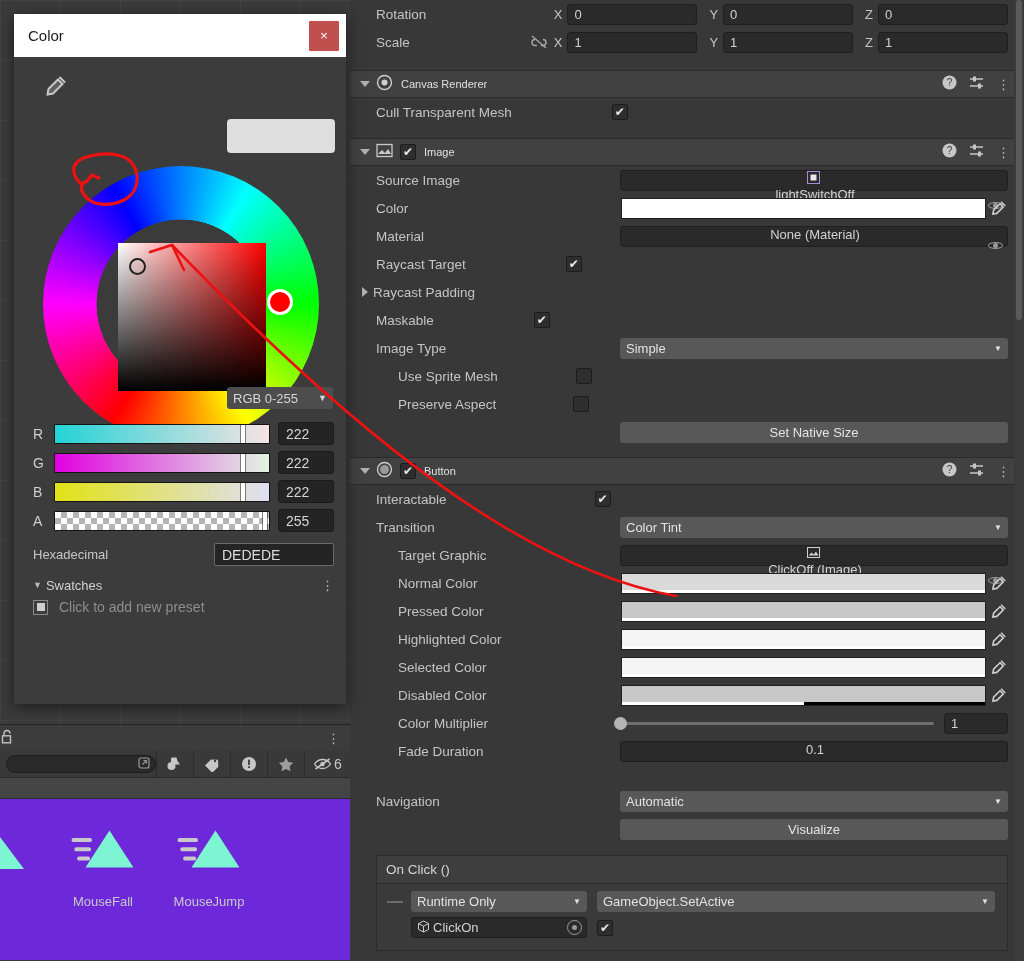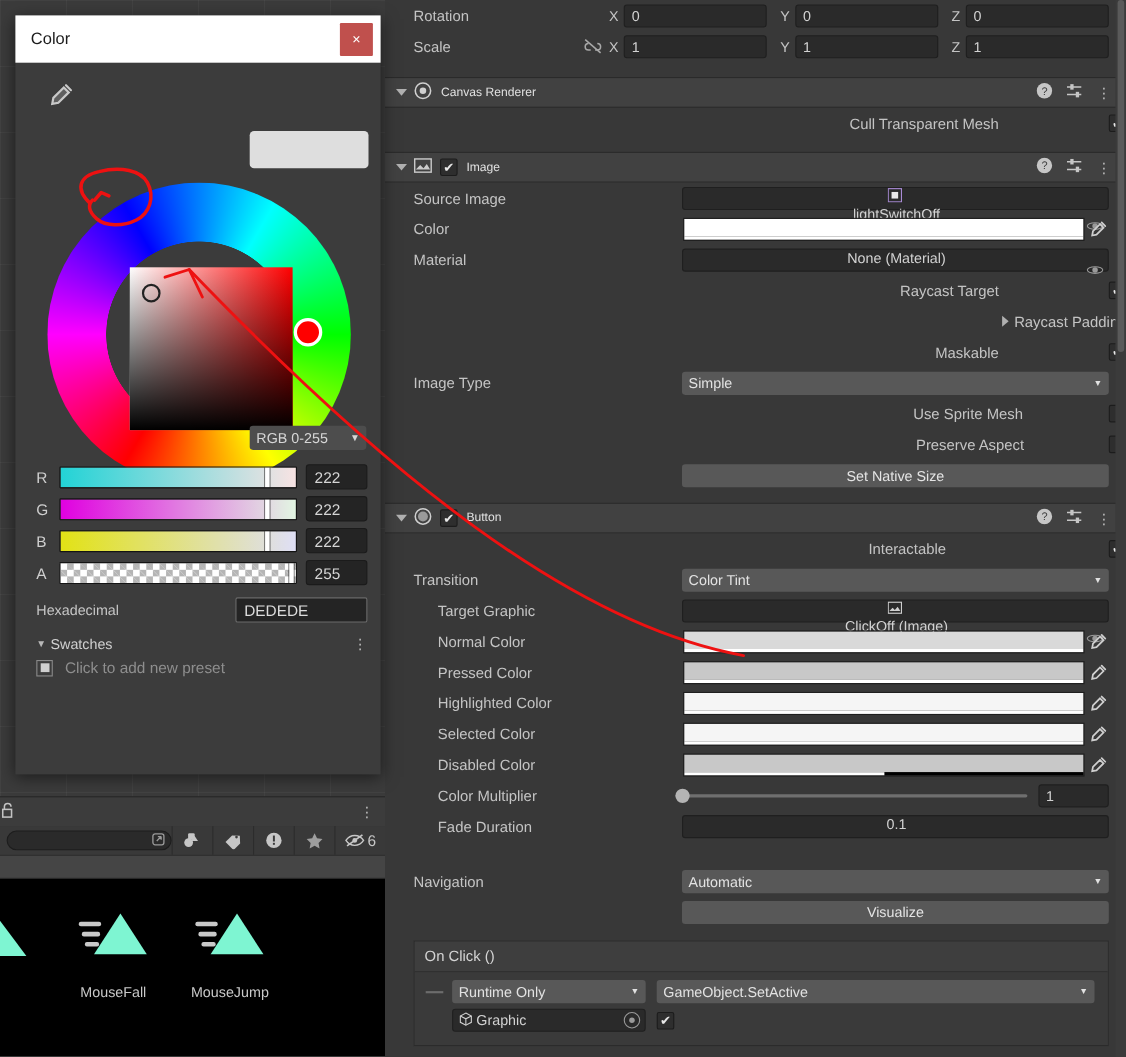--- a/index.html
+++ b/index.html
@@ -137,37 +137,37 @@
   }
   .proj-tabbar { height: 26px; background: #3c3c3c; display:flex; align-items:center; justify-content:flex-end; padding-right: 10px; }
   .proj-toolbar { height: 26px; background: #393939; display: flex; align-items: center; }
   .proj-search {
     flex: 1; height: 18px; margin-left: 6px; background: #2a2a2a;
     border: 1px solid #1d1d1d; border-radius: 9px; position: relative;
   }
   .search-expand { position:absolute; right:3px; top:1px; width:14px;height:14px; }
   .filter-btn { width: 37px; height: 26px; display:flex;align-items:center;justify-content:center; border-left:1px solid #2c2c2c; cursor:pointer;}
   .proj-breadcrumb { height: 22px; background: #454545; border-top:1px solid #2c2c2c; border-bottom:1px solid #2c2c2c;}
-  .asset-grid { height: 161px; background: #000000; position: relative; padding-top: 14px; display:flex; }
+  .asset-grid { height: 161px; background: #6d28d9; position: relative; padding-top: 14px; display:flex; }
   .asset {
     width: 106px; display:flex; flex-direction:column; align-items:center; cursor:pointer;
   }
   .asset-thumb { width: 72px; height: 72px; display:flex;align-items:center;justify-content:center;}
   .asset-name { margin-top: 9px; font-size: 13px; color: #c9c9c9; white-space: nowrap;}
   .asset-clip { margin-left: -56px; }
 
   
   .inspector {
     position: absolute; left: 350px; top: 0; width: 674px; height: 961px;
     background: #383838; overflow: hidden;
   }
   .insp-scroll { position:absolute; right:0; top:0; width:10px; height:961px; background:#3b3b3b; }
   .insp-scroll i { position:absolute; left:2px; top:0; width:6px; height:320px; background:#5a5a5a; border-radius:3px; display:block;}
 
-  .row { display: flex; align-items: center; height: 28px; padding-left: 26px; justify-content: flex-end; }
+  .row { display: flex; align-items: center; height: 28px; padding-left: 26px; }
   .row-label { color: #c4c4c4; font-size: 13.5px; }
   .row-label.ind { padding-left: 22px; }
 
   .vec3 { display: flex; align-items: center; margin-left: auto; padding-right: 16px; }
   .axis { font-size: 13px; color: #c4c4c4; margin: 0 5px 0 0; }
   .num-field {
     width: 130px; height: 21px; background: #2a2a2a; border: 1px solid #1f1f1f;
     border-radius: 3px; color: #d2d2d2; font-size: 13px; display: flex;
     align-items: center; padding-left: 6px; margin-right: 12px;
   }
@@ -600,21 +600,21 @@
           </span>
         </div>
         <div class="oc-line">
           <span class="oc-obj">
             <span style="margin-right:3px;">
               <svg width="13" height="13" viewBox="0 0 13 13">
                   <path d="M6.5 1l5 2.6v5.8L6.5 12 1.5 9.4V3.6z" fill="none" stroke="#cfcfcf" stroke-width="1"></path>
                   <path d="M1.5 3.6l5 2.6 5-2.6M6.5 6.2V12" fill="none" stroke="#cfcfcf" stroke-width="1"></path>
                 </svg>
             </span>
-            <span>Graphic</span>
+            <span>ClickOn</span>
             <span class="obj-pick">
                 <i></i>
               </span>
           </span>
           <span class="cb on" style="margin-left:10px;"></span>
         </div>
       </div>
     </div>
 
     <div class="insp-scroll">

